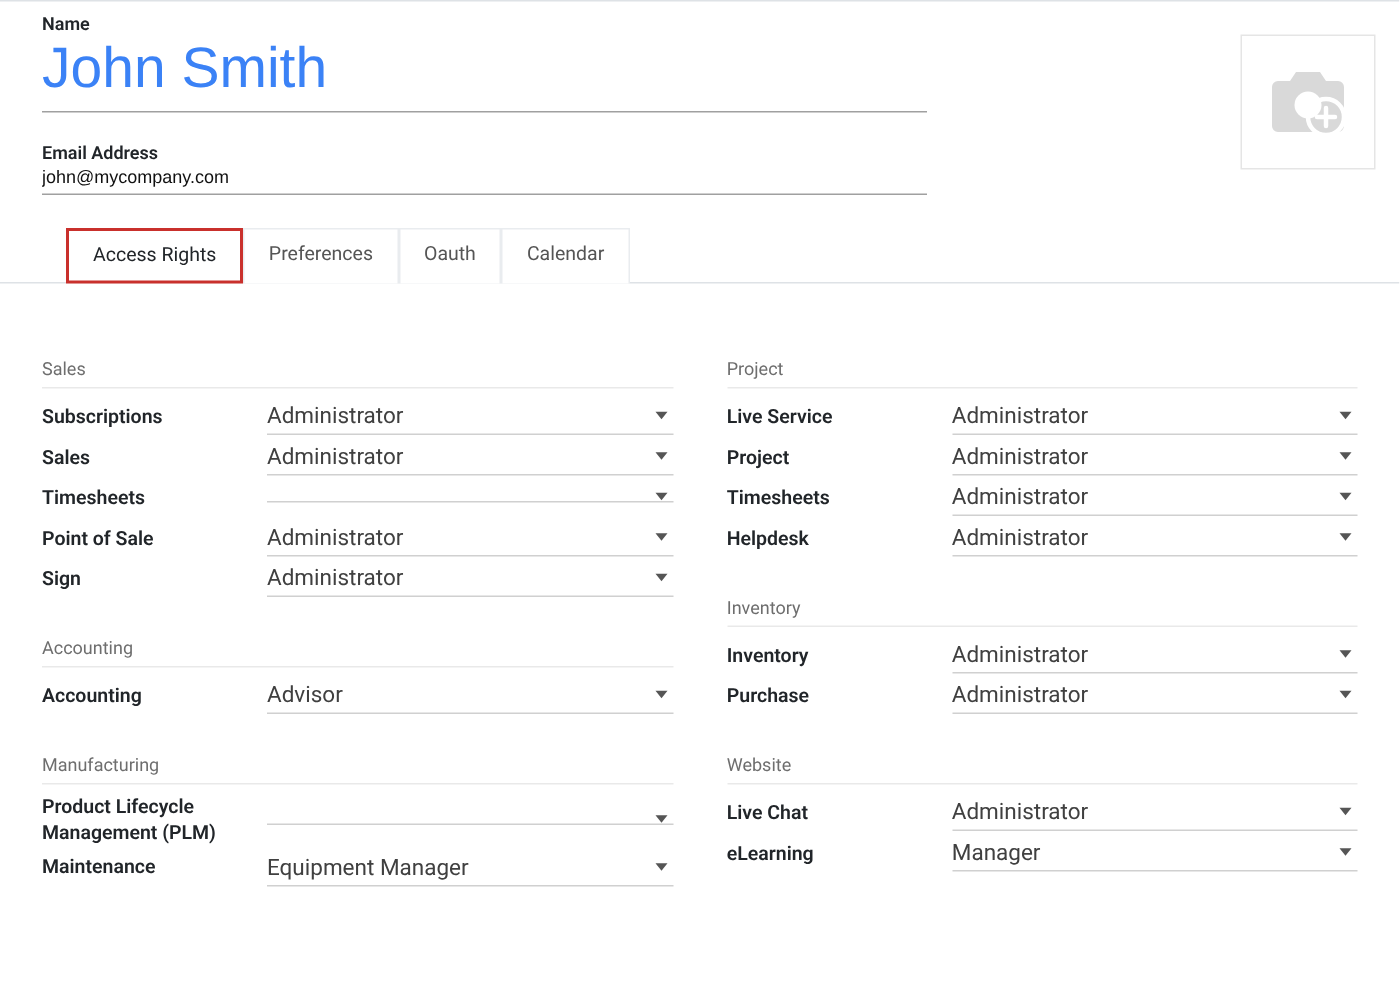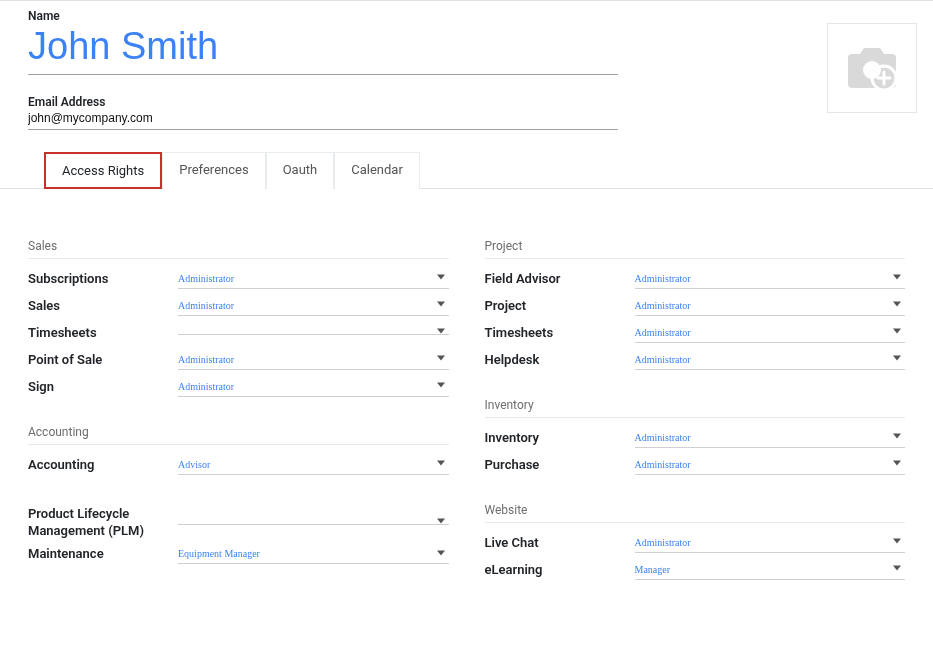--- a/index.html
+++ b/index.html
@@ -123,23 +123,22 @@
     line-height: 1.3;
   }
   .permselect {
     flex: 1;
     position: relative;
     border-bottom: 1px solid #d0d0d0;
     padding: 3px 0;
     cursor: pointer;
   }
   .permvalue {
-    font-size: 10px;
-    color: #3b82f6;
-    font-family: Liberation Serif, serif;
+    font-size: 15px;
+    color: #404040;
   }
   .caret {
     position: absolute;
     right: 4px;
     top: 50%;
     transform: translateY(-50%);
     width: 0; height: 0;
     border-left: 4px solid transparent;
     border-right: 4px solid transparent;
     border-top: 5px solid #555;
@@ -210,35 +209,36 @@
           </div>
         </div>
         <div class="section">
           <div class="section-title">Accounting</div>
           <div class="permrow">
             <div class="permlabel">Accounting</div>
             <div class="permselect"><span class="permvalue">Advisor</span><span class="caret"></span></div>
           </div>
         </div>
         <div class="section">
+          <div class="section-title">Manufacturing</div>
           <div class="permrow">
             <div class="permlabel">Product Lifecycle Management (PLM)</div>
             <div class="permselect"><span class="permvalue"></span><span class="caret"></span></div>
           </div>
           <div class="permrow">
             <div class="permlabel">Maintenance</div>
             <div class="permselect"><span class="permvalue">Equipment Manager</span><span class="caret"></span></div>
           </div>
         </div>
       </div>
     <div class="col" id="right-col">
         <div class="section">
           <div class="section-title">Project</div>
           <div class="permrow">
-            <div class="permlabel">Field Advisor</div>
+            <div class="permlabel">Live Service</div>
             <div class="permselect"><span class="permvalue">Administrator</span><span class="caret"></span></div>
           </div>
           <div class="permrow">
             <div class="permlabel">Project</div>
             <div class="permselect"><span class="permvalue">Administrator</span><span class="caret"></span></div>
           </div>
           <div class="permrow">
             <div class="permlabel">Timesheets</div>
             <div class="permselect"><span class="permvalue">Administrator</span><span class="caret"></span></div>
           </div>

